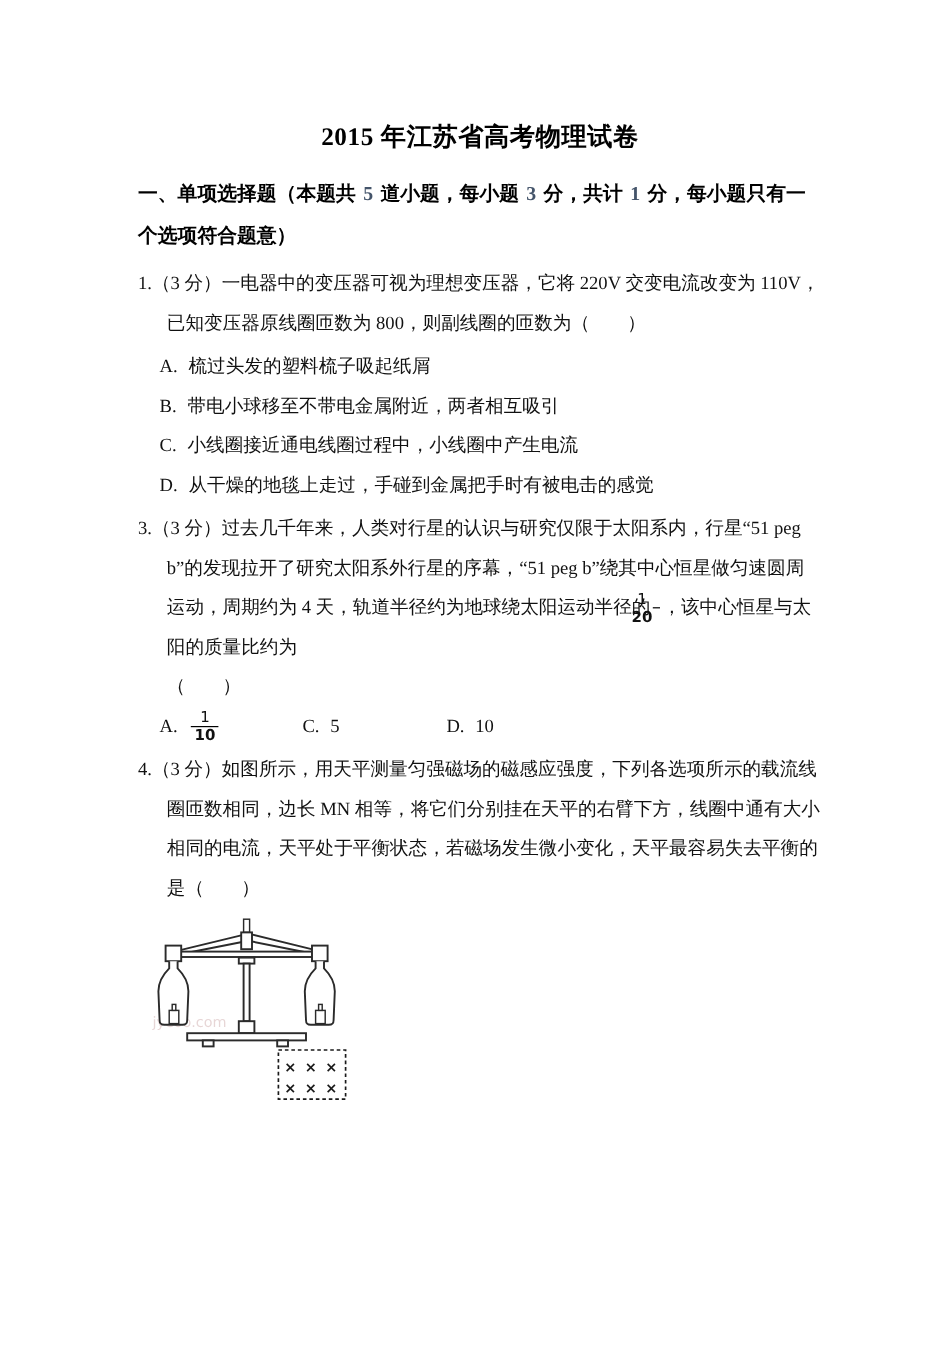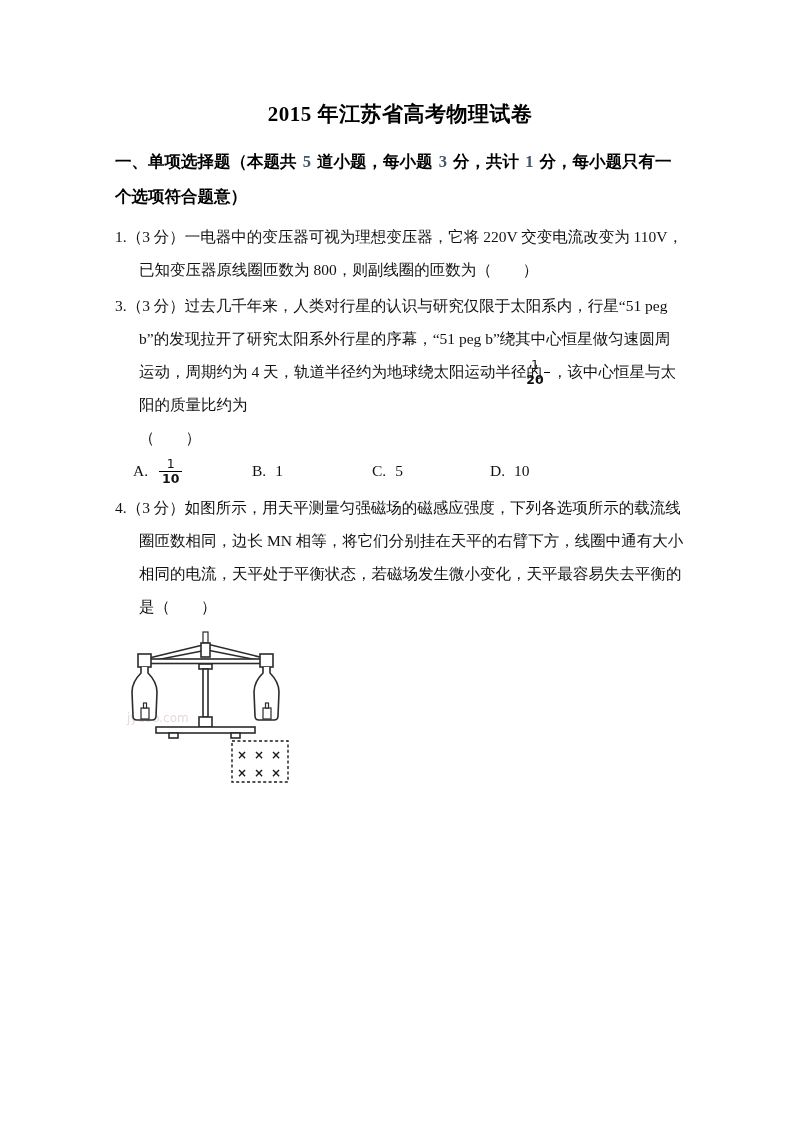--- a/index.html
+++ b/index.html
@@ -113,28 +113,33 @@
 
     <h1 class="title">2015 年江苏省高考物理试卷</h1>
 
     <div class="section-heading">一、单项选择题（本题共 <span class="hl-num">5</span> 道小题，每小题 <span class="hl-num">3</span> 分，共计 <span class="hl-num">1</span> 分，每小题只有一个选项符合题意）</div>
 
     <div class="question">
       <p class="stem">1.（3 分）一电器中的变压器可视为理想变压器，它将 220V 交变电流改变为 110V，已知变压器原线圈匝数为 800，则副线圈的匝数为（　　）</p>
     </div>
 
     <div class="question">
+      <div class="opt-list">
+        <div class="opt-line"><span class="opt-label">A.</span><span>梳过头发的塑料梳子吸起纸屑</span></div>
+        <div class="opt-line"><span class="opt-label">B.</span><span>带电小球移至不带电金属附近，两者相互吸引</span></div>
+        <div class="opt-line"><span class="opt-label">C.</span><span>小线圈接近通电线圈过程中，小线圈中产生电流</span></div>
+        <div class="opt-line"><span class="opt-label">D.</span><span>从干燥的地毯上走过，手碰到金属把手时有被电击的感觉</span></div>
+      </div>
     </div>
 
     <div class="question">
       <p class="stem"><span>3.（3 分）过去几千年来，人类对行星的认识与研究仅限于太阳系内，行星“51 peg b”的发现拉开了研究太阳系外行星的序幕，“51 peg b”绕其中心恒星做匀速圆周运动，周期约为 4 天，轨道半径约为地球绕太阳运动半径的</span><span class="frac"><span class="fnum">1</span><span class="fden">20</span></span><span>，该中心恒星与太阳的质量比约为</span></p>
       <p class="parens-line">（　　）</p>
       <div class="opt-row">
         <span class="opt"><span class="opt-label">A.</span><span class="frac"><span class="fnum">1</span><span class="fden">10</span></span></span>
-        <span class="opt"><span class="opt-label">B.</span><span>1</span></span>
         <span class="opt"><span class="opt-label">C.</span><span>5</span></span>
         <span class="opt"><span class="opt-label">D.</span><span>10</span></span>
       </div>
     </div>
 
     <div class="question">
       <p class="stem">4.（3 分）如图所示，用天平测量匀强磁场的磁感应强度，下列各选项所示的载流线圈匝数相同，边长 MN 相等，将它们分别挂在天平的右臂下方，线圈中通有大小相同的电流，天平处于平衡状态，若磁场发生微小变化，天平最容易失去平衡的是（　　）</p>
       <div class="figure-wrap">
         <svg width="175" height="155" viewBox="0 0 175 155">
 

